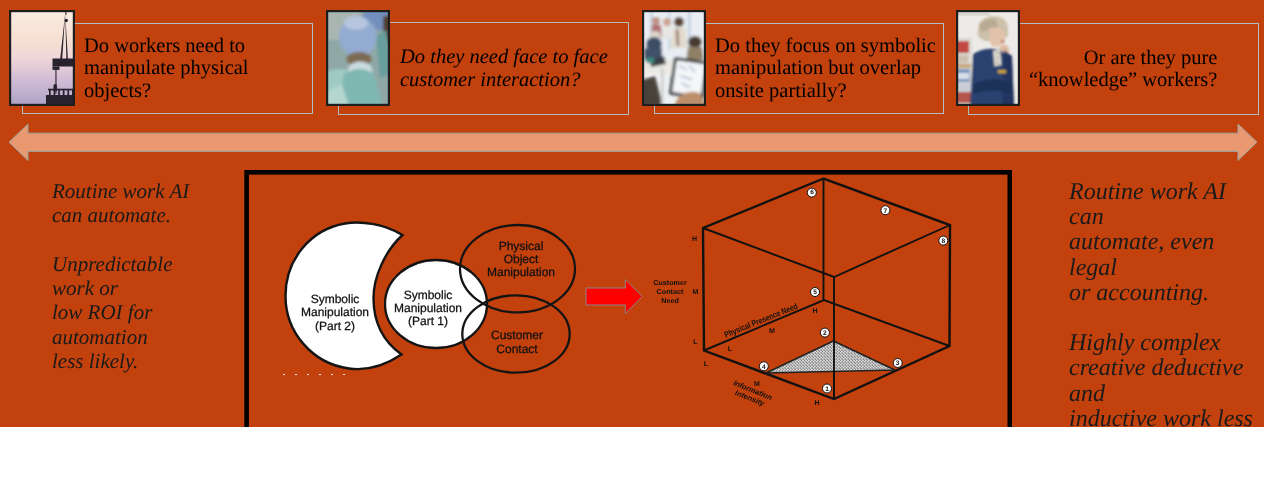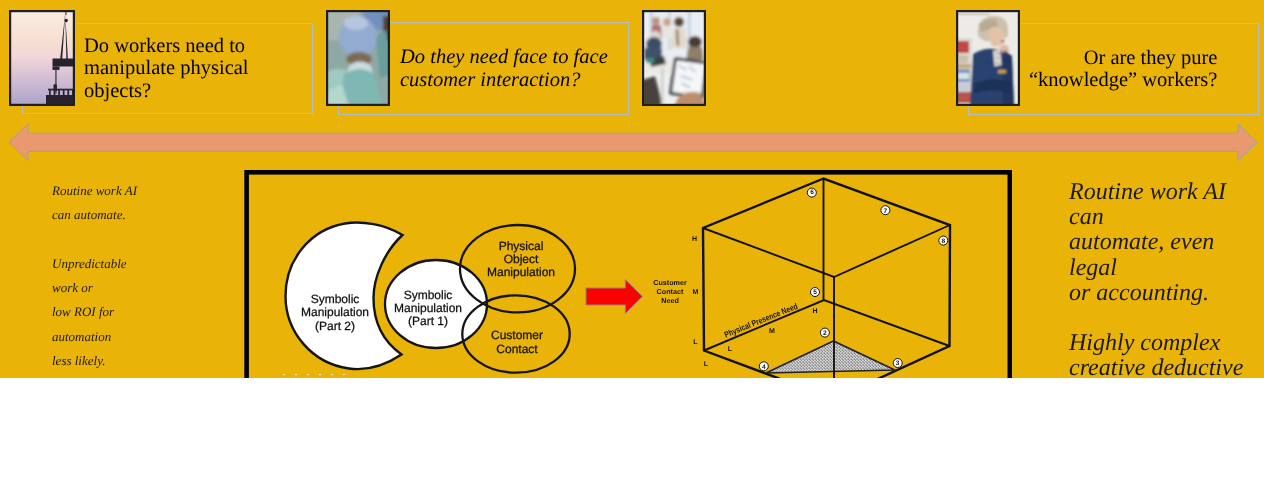--- a/index.html
+++ b/index.html
@@ -1,32 +1,35 @@
 <!DOCTYPE html>
 <html><head>
 <meta charset="utf-8">
 <style>
   html,body{margin:0;padding:0;background:#fff;}
   *{-webkit-font-smoothing:antialiased;text-rendering:geometricPrecision;}
-  #canvas{position:relative;width:1264px;height:378px;background:#eab308;overflow:hidden;opacity:0.999;
+  #canvas{position:relative;width:1264px;height:427px;background:#c2410c;overflow:hidden;opacity:0.999;
           font-family:"Liberation Serif", serif;}
   .qbox{position:absolute;border:1px solid #b1bfc0;display:flex;align-items:center;}
   .qtext{font-size:20.5px;line-height:22.5px;color:#000;}
   .photo{position:absolute;}
   .itext{position:absolute;font-style:italic;color:#1a1a1a;}
 </style>
 </head>
 <body>
 <div id="canvas">
 
   <div class="qbox" style="left:22px;top:23px;width:289px;height:89px;">
     <div class="qtext" style="padding-left:61px;">Do workers need to<br>manipulate physical<br>objects?</div>
   </div>
   <div class="qbox" style="left:338px;top:22px;width:289px;height:91px;font-style:italic;">
     <div class="qtext" style="padding-left:61px;">Do they need face to face<br>customer interaction?</div>
+  </div>
+  <div class="qbox" style="left:654px;top:23px;width:288px;height:89px;">
+    <div class="qtext" style="padding-left:60px;">Do they focus on symbolic<br>manipulation but overlap<br>onsite partially?</div>
   </div>
   <div class="qbox" style="left:968px;top:23px;width:289px;height:90px;">
     <div class="qtext" style="padding-left:60px;text-align:right;">Or are they pure<br>“knowledge” workers?</div>
   </div>
 
   <svg class="photo" style="left:9px;top:10px;" width="66" height="96" viewBox="0 0 66 96">
     <defs>
       <linearGradient id="sky1" x1="0" y1="0" x2="0" y2="1">
         <stop offset="0" stop-color="#f9ece2"></stop>
         <stop offset="0.3" stop-color="#f7e0d3"></stop>
@@ -141,21 +144,21 @@
       <path d="M 18,74 Q 36,65 56,73 L 56,84 Q 36,77 18,84 Z" fill="#1e3258"></path>
       <rect x="42" y="60" width="8" height="3.4" fill="#c8a030"></rect>
     </g>
     <rect x="1.1" y="1.1" width="61.8" height="93.8" fill="none" stroke="#1e1e1e" stroke-width="2.2"></rect>
   </svg>
 
   <svg style="position:absolute;left:0;top:0;" width="1264" height="481" viewBox="0 0 1264 481">
     <polygon points="9,142.2 28,124 28,133.2 1238,133.2 1238,124 1257,142.2 1238,160.5 1238,151.4 28,151.4 28,160.5" fill="#e9986f" stroke="#98a5a5" stroke-width="1"></polygon>
   </svg>
 
-  <div class="itext" style="left:52px;top:179px;font-size:13px;line-height:24.3px;">
+  <div class="itext" style="left:52px;top:179px;font-size:21px;line-height:24.3px;">
     Routine work AI<br>can automate.<br><br>Unpredictable<br>work or<br>low ROI for<br>automation<br>less likely.
   </div>
 
   <div class="itext" style="left:1069px;top:180px;font-size:24px;line-height:25.2px;">
     Routine work AI can<br>automate, even legal<br>or accounting.<br><br>Highly complex<br>creative deductive and<br>inductive work less<br>likely in early generation<br>tech.
   </div>
 
   <svg id="diag" style="position:absolute;left:244px;top:170px;" width="768" height="291" viewBox="244 170 768 291" font-family="Liberation Sans, sans-serif" fill="#111">
     <defs>
       <pattern id="stip" width="3" height="3" patternUnits="userSpaceOnUse">

